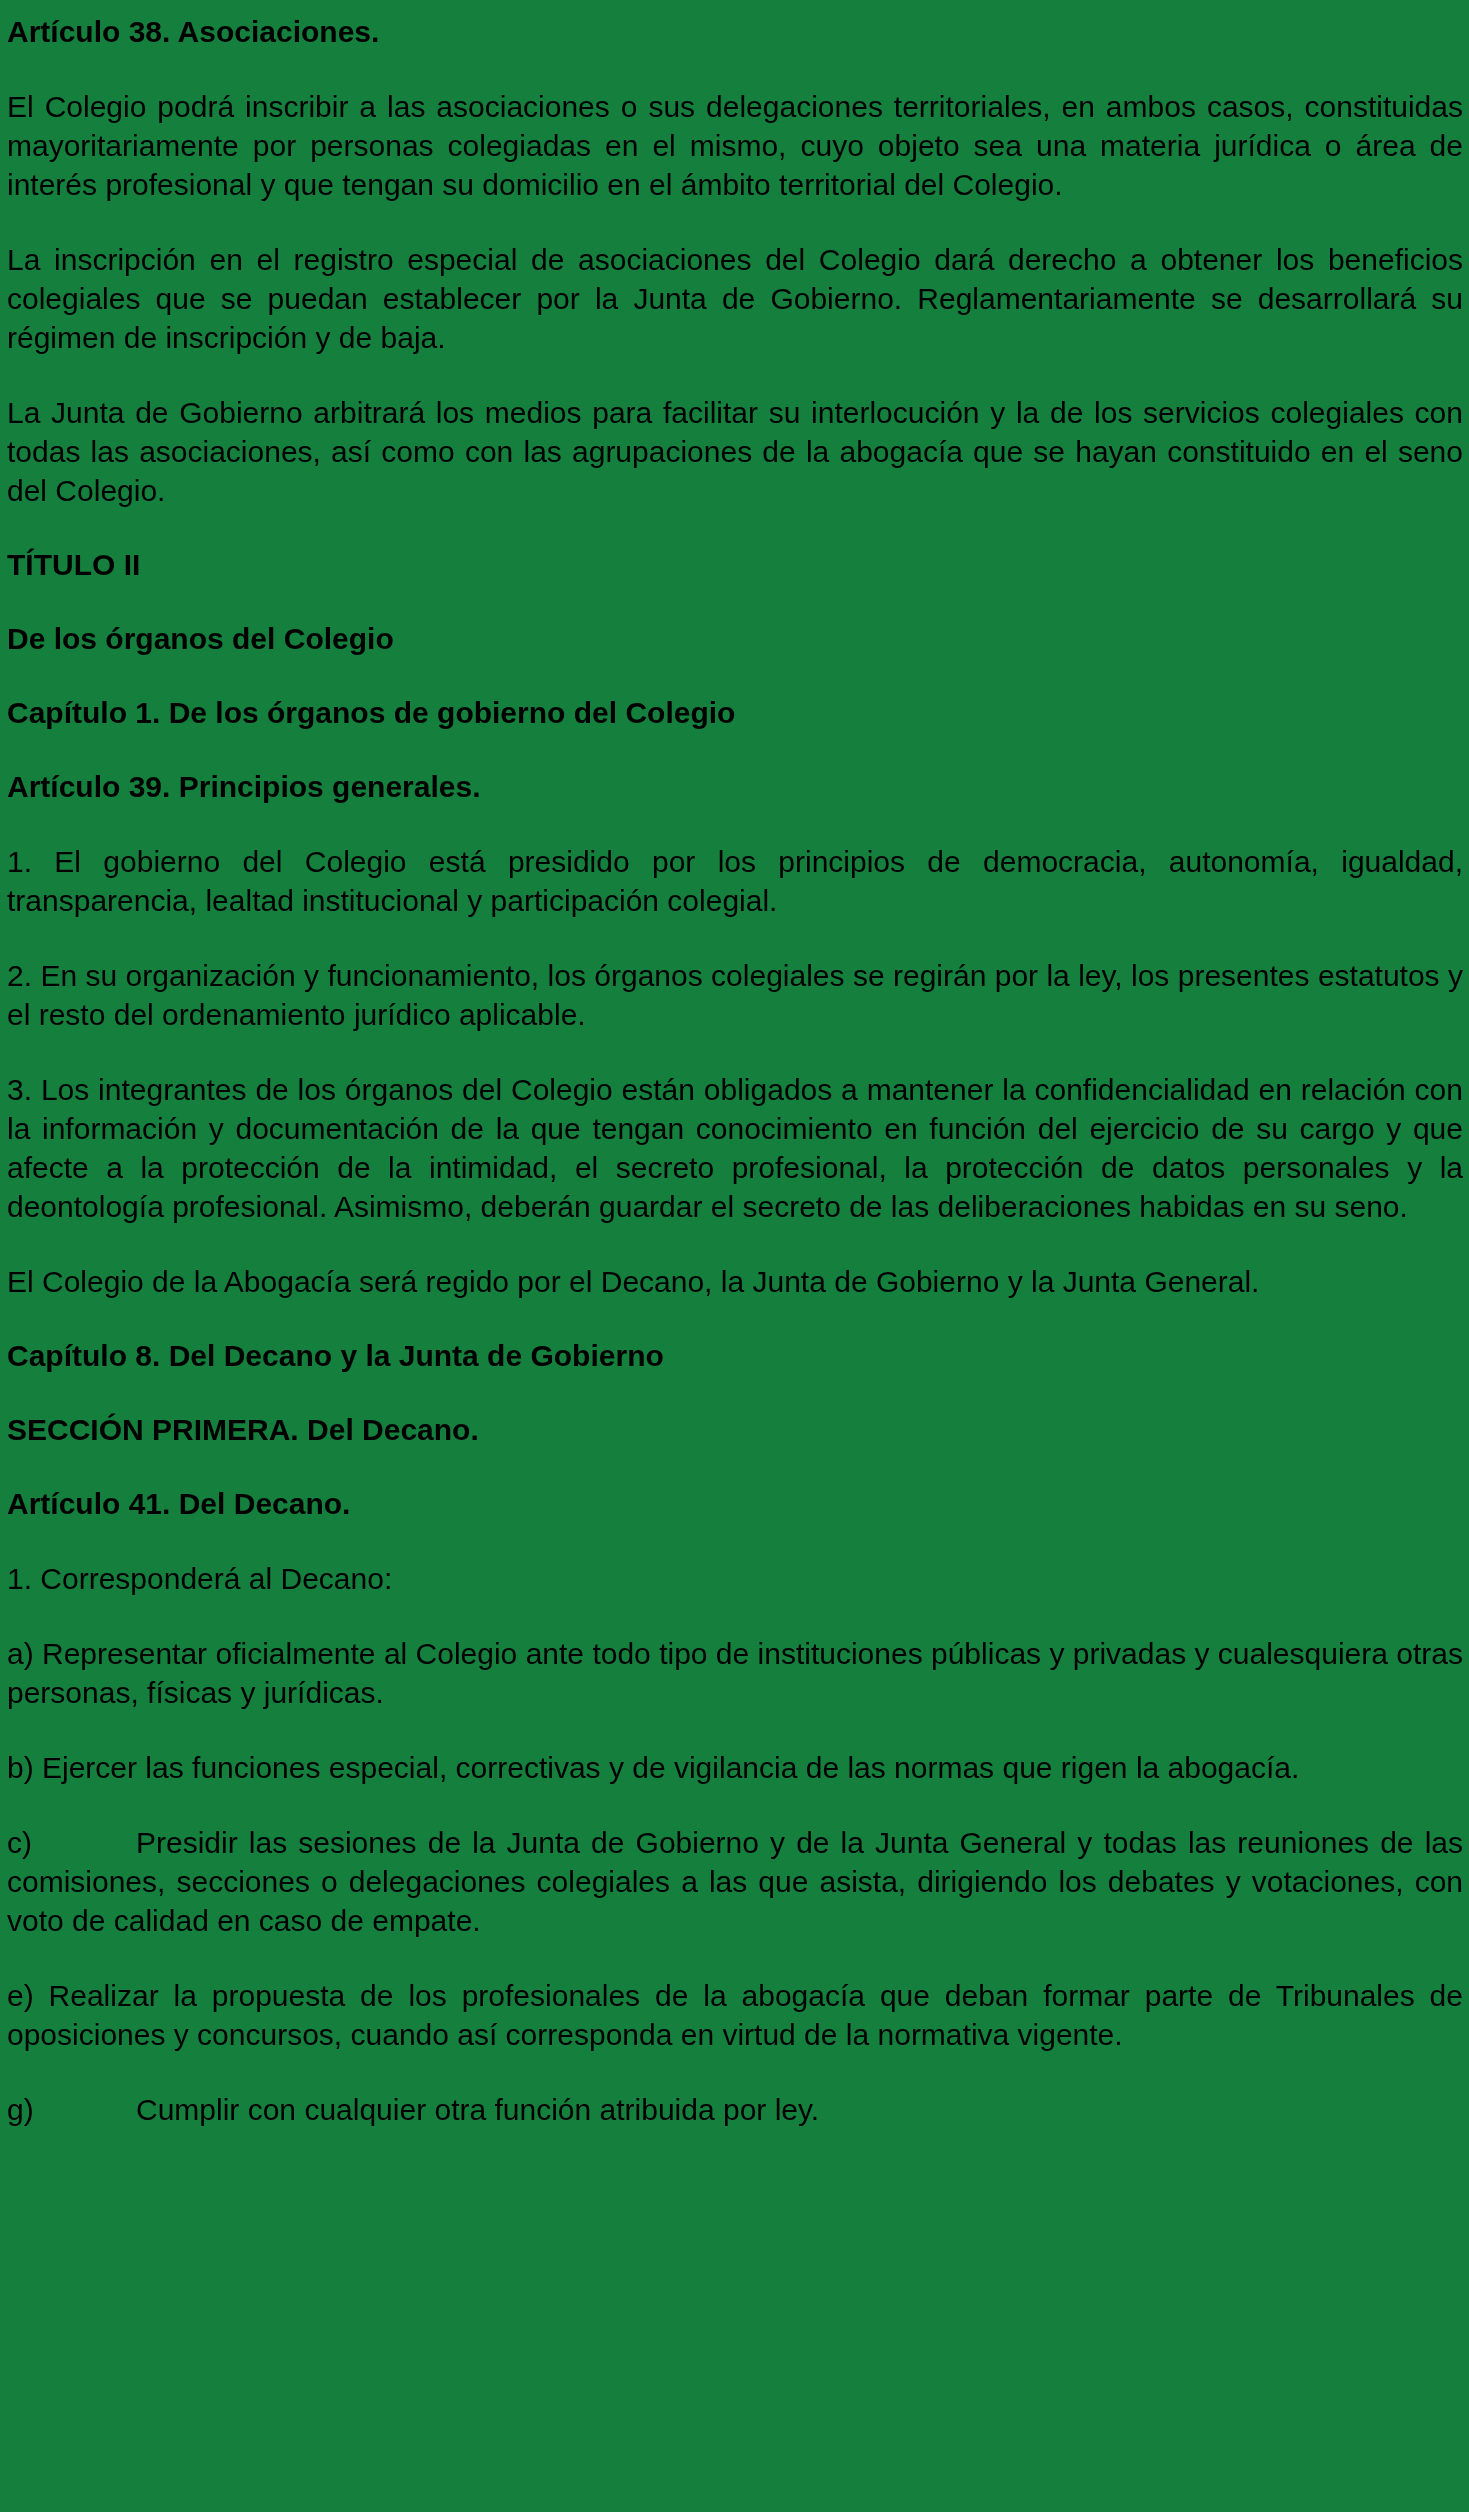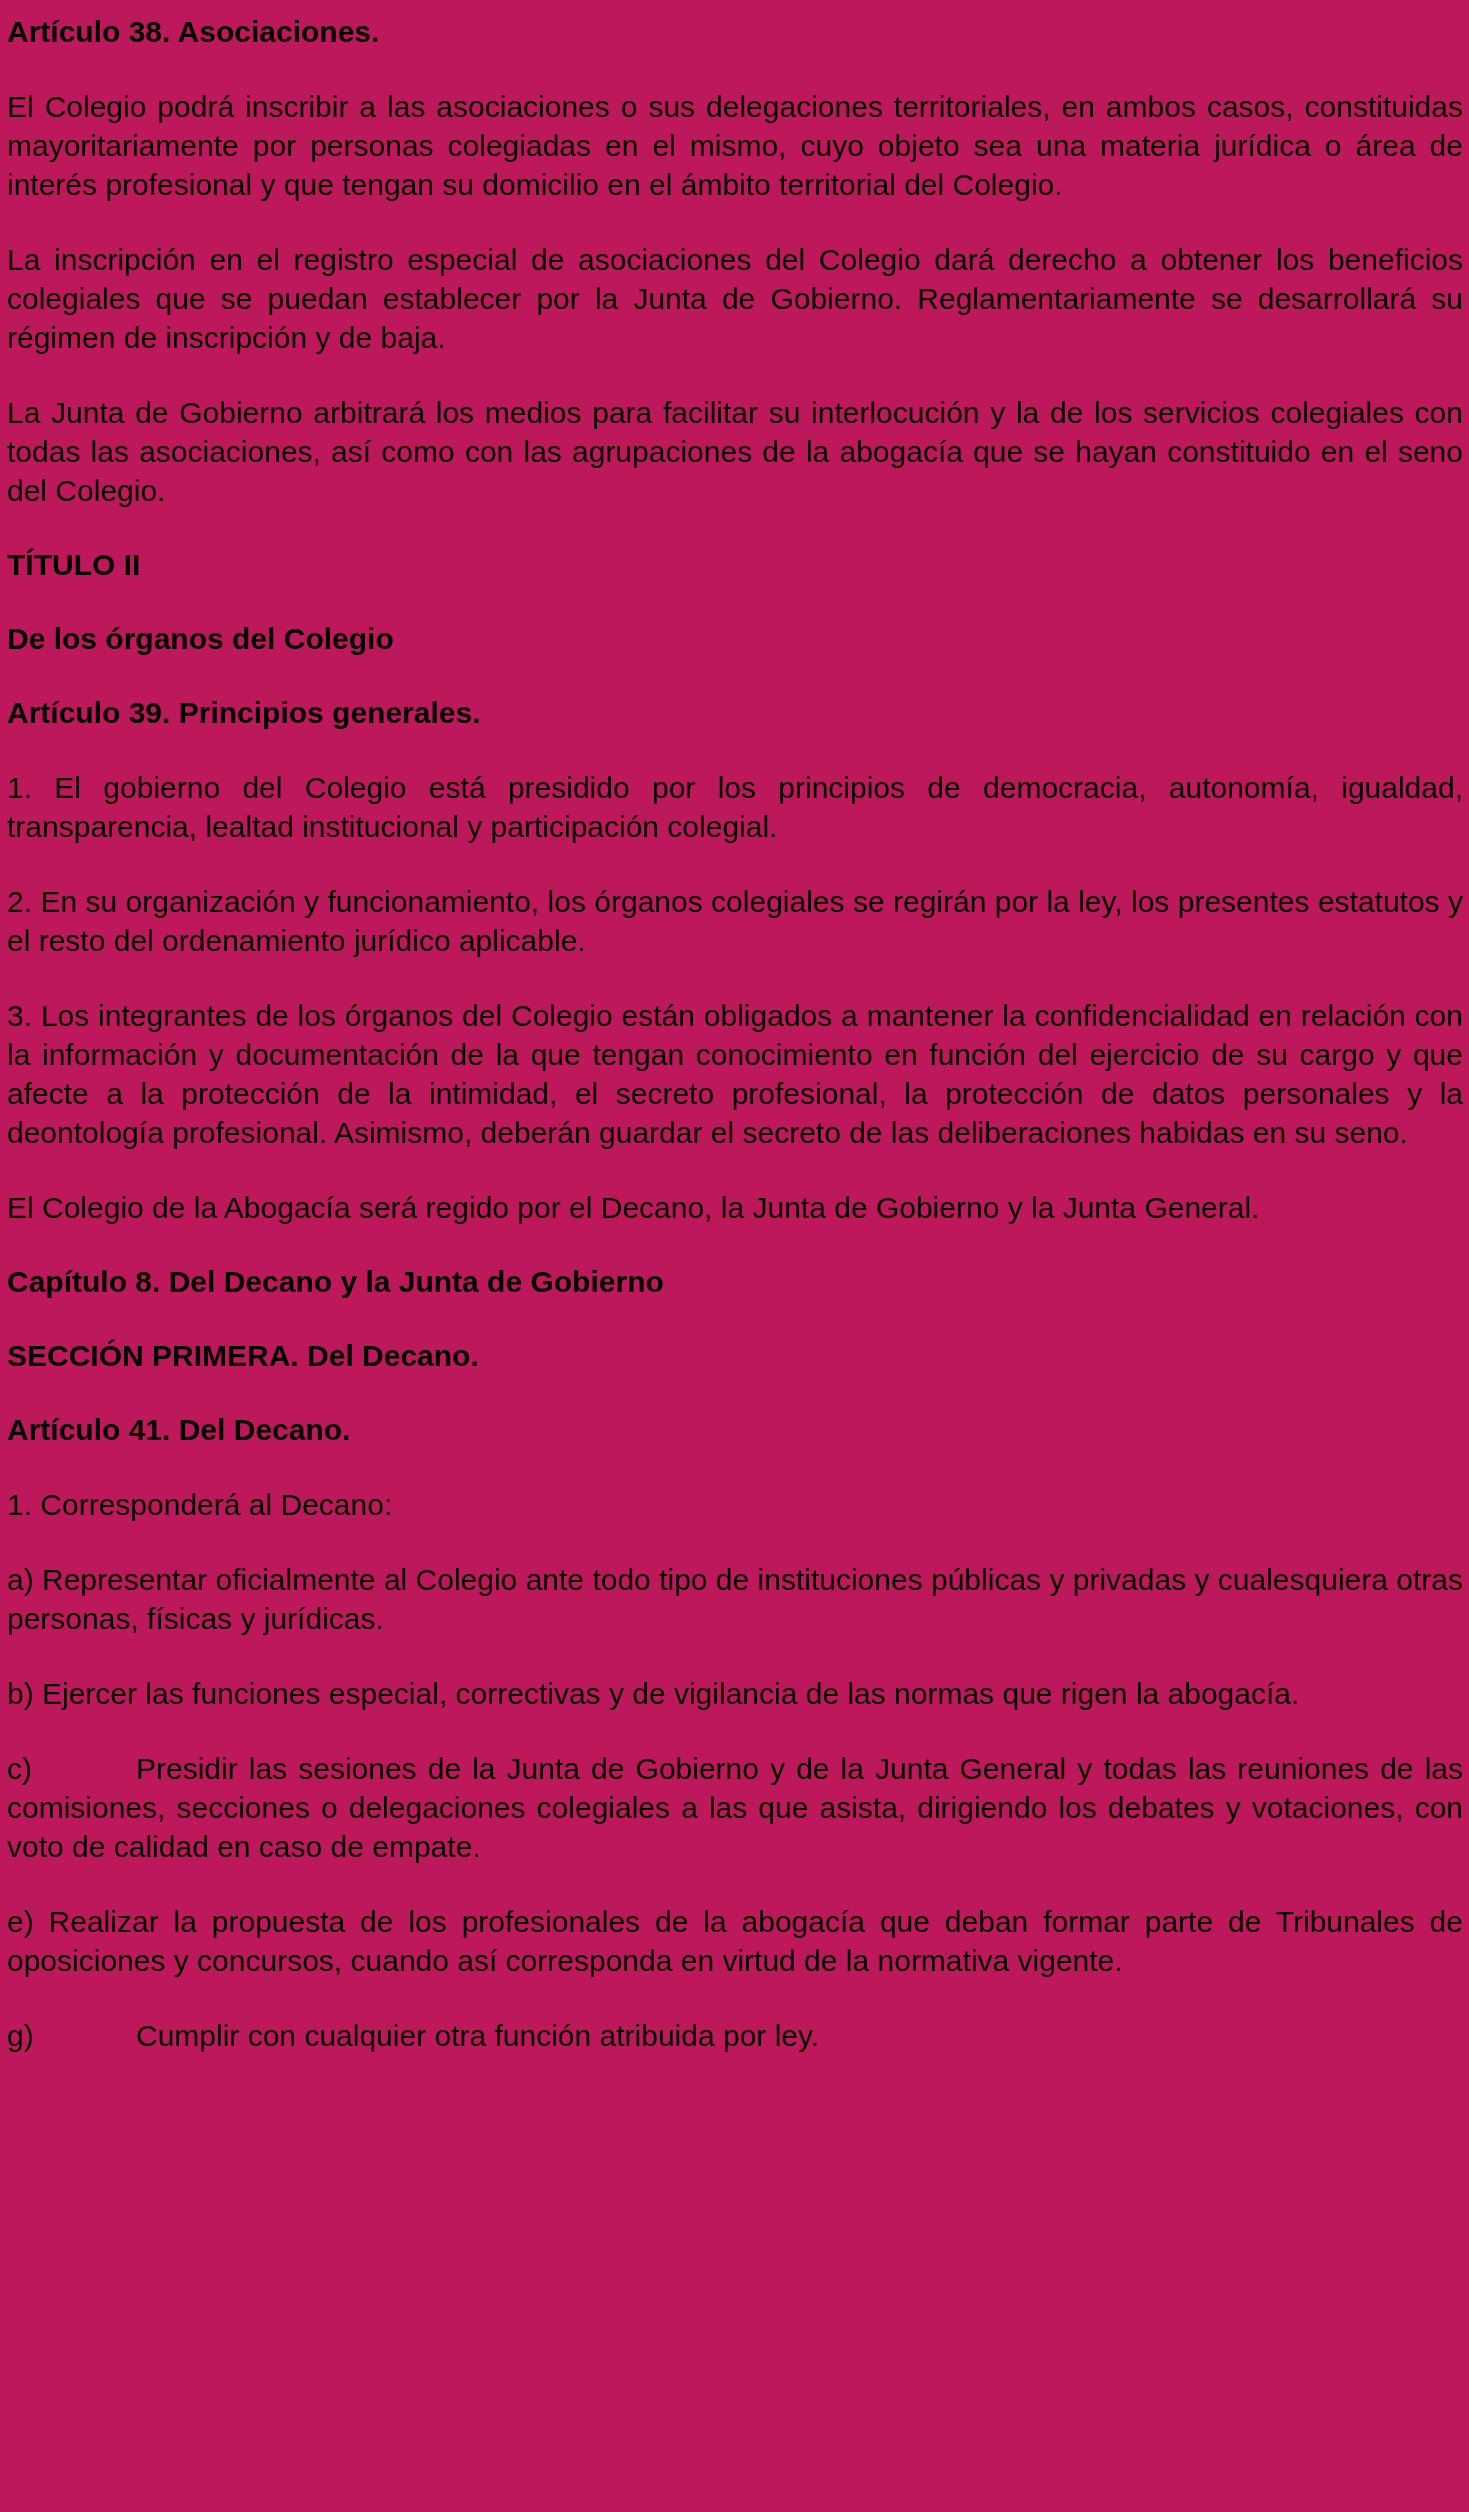--- a/index.html
+++ b/index.html
@@ -14,21 +14,21 @@
     font-family: "Liberation Sans", "DejaVu Sans", sans-serif;
     color: #000000;
     font-size: 30px;
     line-height: 39px;
   }
   .page {
     box-sizing: border-box;
     width: 1470px;
     min-height: 2512px;
     padding: 12.2px 7px 105px 7px;
-    background: #be185d;
+    background: #15803d;
   }
   .blk {
     margin: 0 0 35px 0;
   }
   .mb0 {
     margin-bottom: 0;
   }
   .para {
     text-align: justify;
     margin-top: 36px;
@@ -57,20 +57,21 @@
   <div class="blk para">El Colegio podrá inscribir a las asociaciones o sus delegaciones territoriales, en ambos casos, constituidas mayoritariamente por personas colegiadas en el mismo, cuyo objeto sea una materia jurídica o área de interés profesional y que tengan su domicilio en el ámbito territorial del Colegio.</div>
 
   <div class="blk para">La inscripción en el registro especial de asociaciones del Colegio dará derecho a obtener los beneficios colegiales que se puedan establecer por la Junta de Gobierno. Reglamentariamente se desarrollará su régimen de inscripción y de baja.</div>
 
   <div class="blk para">La Junta de Gobierno arbitrará los medios para facilitar su interlocución y la de los servicios colegiales con todas las asociaciones, así como con las agrupaciones de la abogacía que se hayan constituido en el seno del Colegio.</div>
 
   <div class="blk h-center">TÍTULO II</div>
 
   <div class="blk h-center">De los órganos del Colegio</div>
 
+  <div class="blk h-center">Capítulo 1. De los órganos de gobierno del Colegio</div>
 
   <div class="blk h-left mb0">Artículo 39. Principios generales.</div>
 
   <div class="blk para">1. El gobierno del Colegio está presidido por los principios de democracia, autonomía, igualdad, transparencia, lealtad institucional y participación colegial.</div>
 
   <div class="blk para mb0">2. En su organización y funcionamiento, los órganos colegiales se regirán por la ley, los presentes estatutos y el resto del ordenamiento jurídico aplicable.</div>
 
   <div class="blk para">3. Los integrantes de los órganos del Colegio están obligados a mantener la confidencialidad en relación con la información y documentación de la que tengan conocimiento en función del ejercicio de su cargo y que afecte a la protección de la intimidad, el secreto profesional, la protección de datos personales y la deontología profesional. Asimismo, deberán guardar el secreto de las deliberaciones habidas en su seno.</div>
 
 

